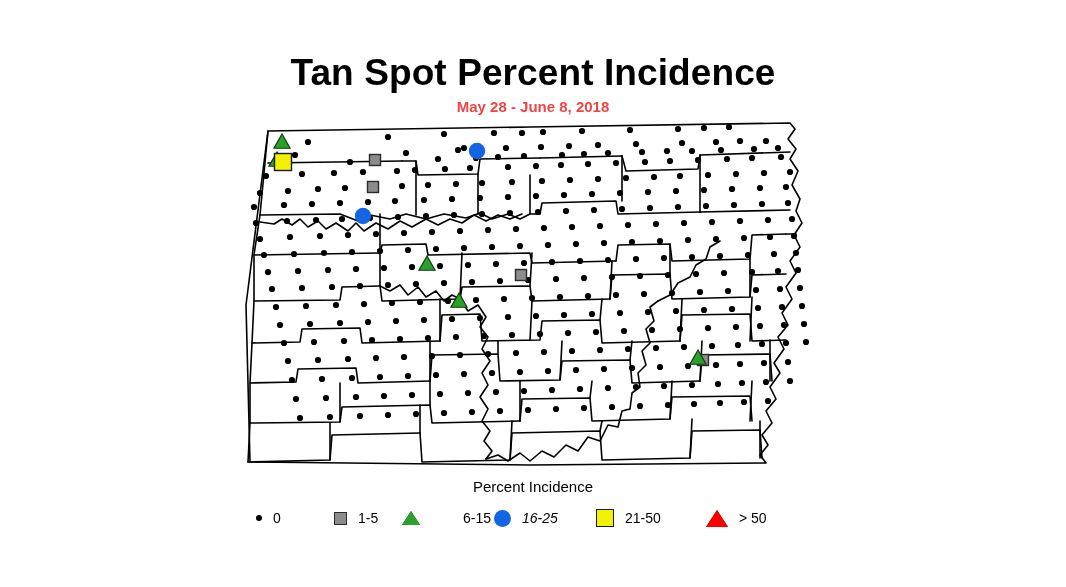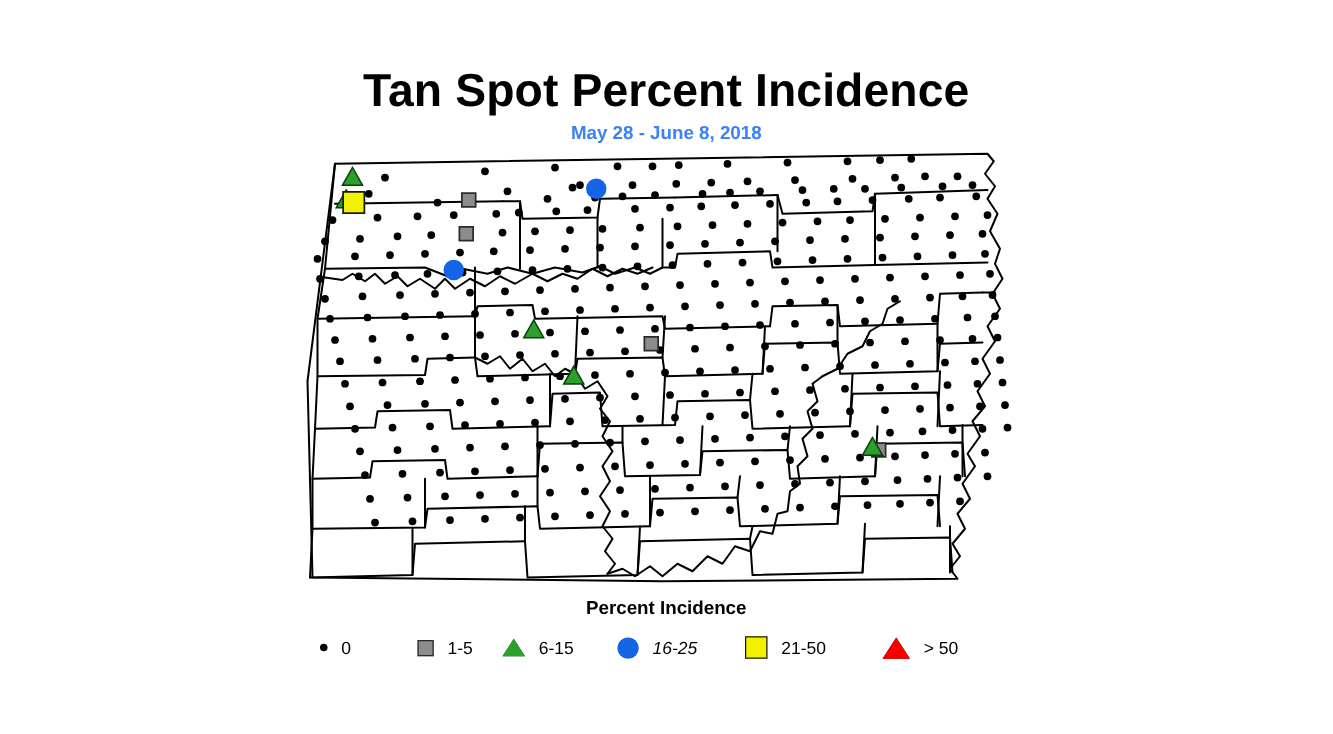--- a/index.html
+++ b/index.html
@@ -8,28 +8,28 @@
     font-family:"Liberation Sans", sans-serif;
     overflow:hidden;position:relative;
   }
   #figure{position:absolute;inset:0;}
   #title{
     position:absolute;top:52px;left:0;width:1066px;text-align:center;
     font-size:37px;font-weight:bold;color:#000;letter-spacing:0.1px;
   }
   #subtitle{
     position:absolute;top:98px;left:0;width:1066px;text-align:center;
-    font-size:15px;font-weight:bold;color:#3b82f6;
+    font-size:15px;font-weight:bold;color:#ef4444;
   }
   #maparea{position:absolute;left:230px;top:115px;width:600px;height:365px;}
   #mapsvg{display:block;width:600px;height:365px;}
   #legend{position:absolute;left:0;top:478px;width:1066px;height:60px;}
   #legend-title{
     position:absolute;top:0;left:0;width:1066px;text-align:center;
-    font-size:15px;font-weight:bold;color:#000;
+    font-size:15px;font-weight:normal;color:#000;
   }
   .leg-item{position:absolute;top:26px;height:28px;display:flex;align-items:center;}
   .leg-label{font-size:14px;color:#000;margin-left:11px;white-space:nowrap;}
   .sym{display:inline-block;position:relative;}
   .sym-sq{width:13px;height:13px;border:1.5px solid #2b2b2b;box-sizing:border-box;}
   .sym-tri{width:0;height:0;border-left:9px solid transparent;border-right:9px solid transparent;}
 </style>
 </head>
 <body>
 
@@ -479,21 +479,21 @@
     <div id="legend-title">Percent Incidence</div>
     <div id="legend-items">
         <div class="leg-item" style="left: 256px;">
           <span class="sym" style="width: 6px; height: 6px; border-radius: 50%; background: rgb(0, 0, 0);"></span>
           <span class="leg-label">0</span>
         </div>
         <div class="leg-item" style="left: 318px; margin-left: 16px;">
           <span class="sym sym-sq" style="width: 13px; height: 13px; background: rgb(140, 140, 140); border-color: rgb(43, 43, 43);"></span>
           <span class="leg-label">1-5</span>
         </div>
-        <div class="leg-item" style="left: 402px;">
+        <div class="leg-item" style="left: 402px; gap: 32px;">
           <span class="sym sym-tri" style="border-left-width: 9px; border-right-width: 9px; border-bottom: 14px solid rgb(43, 160, 43); filter: drop-shadow(rgb(15, 61, 15) 0px 0px 0.6px);"></span>
           <span class="leg-label">6-15</span>
         </div>
         <div class="leg-item" style="left: 494px; font-style: italic;">
           <span class="sym" style="width: 17px; height: 17px; border-radius: 50%; background: rgb(20, 100, 230);"></span>
           <span class="leg-label">16-25</span>
         </div>
         <div class="leg-item" style="left: 596px;">
           <span class="sym sym-sq" style="width: 18px; height: 18px; background: rgb(242, 242, 0); border-color: rgb(26, 26, 26);"></span>
           <span class="leg-label">21-50</span>

